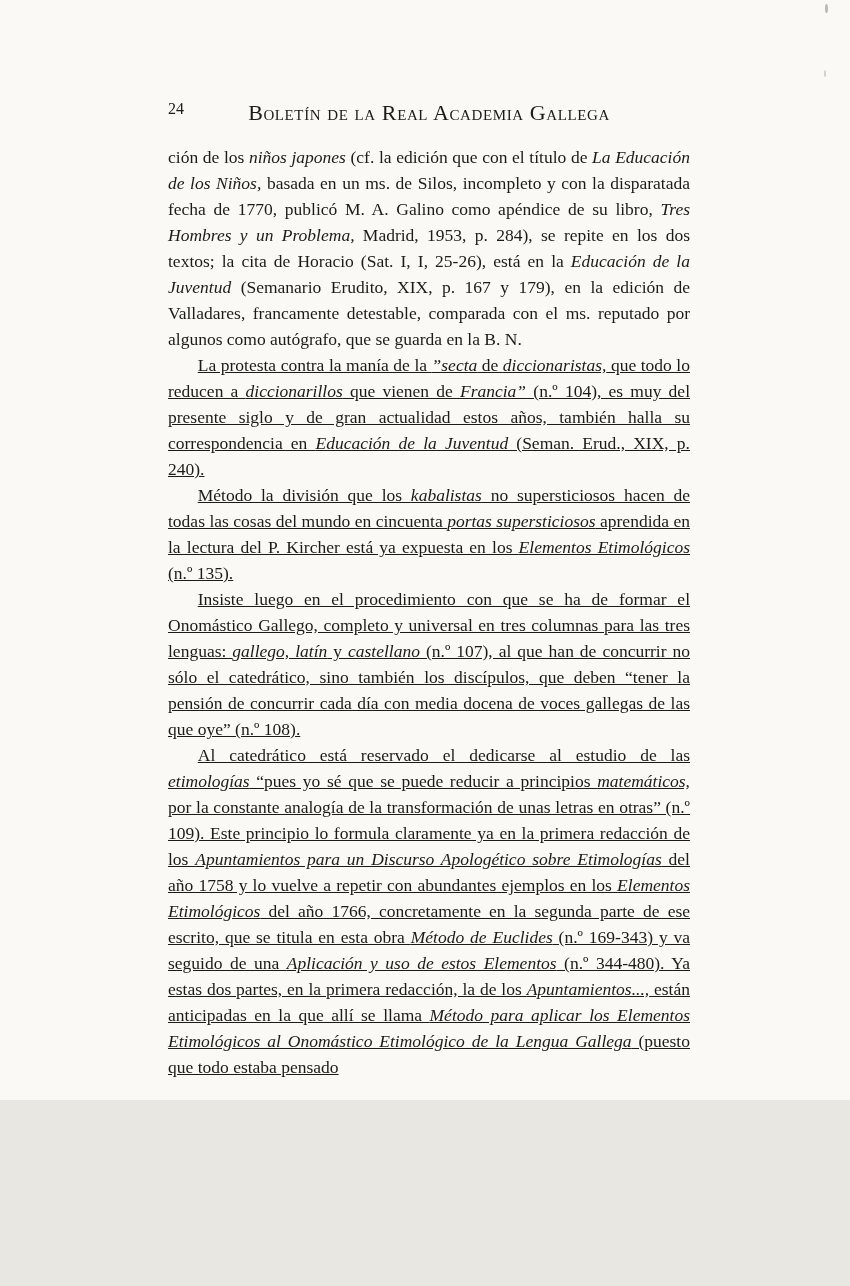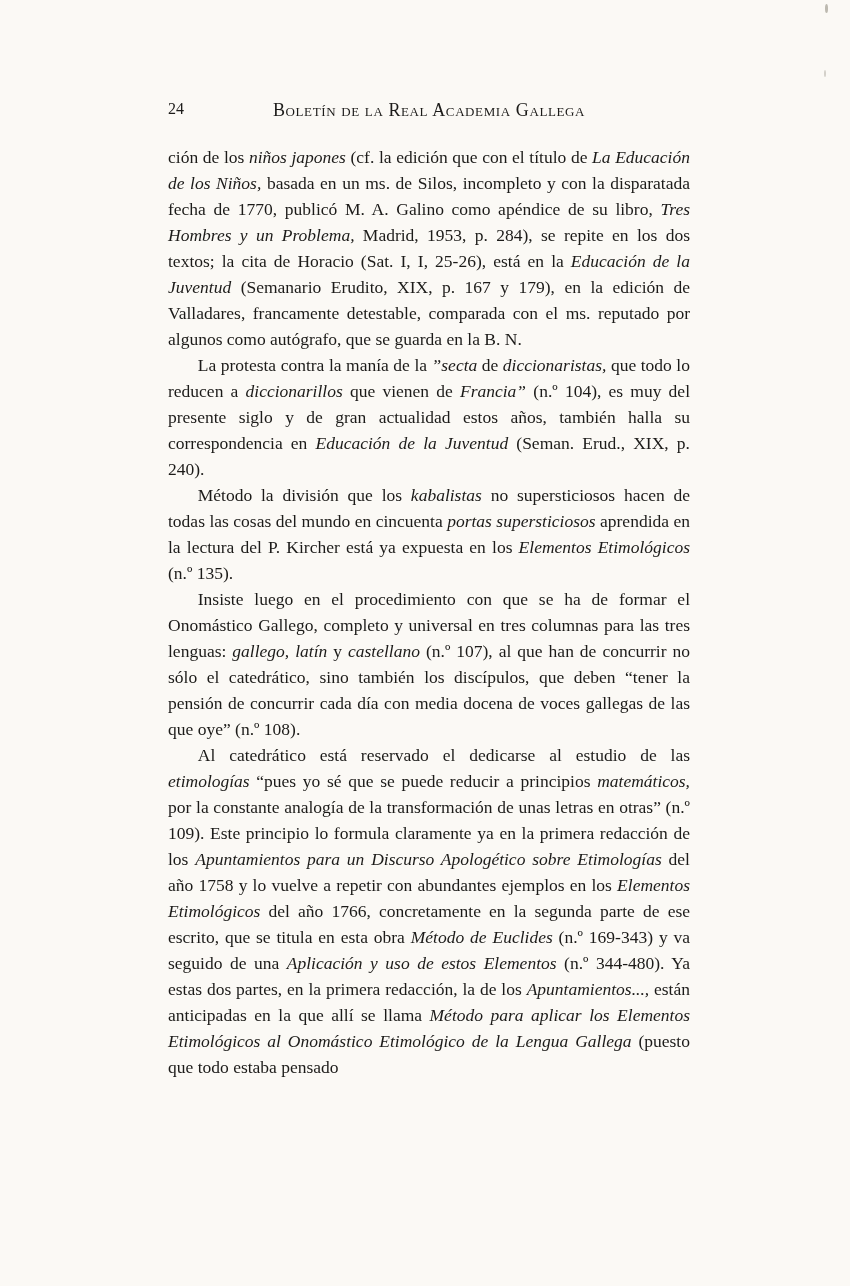--- a/index.html
+++ b/index.html
@@ -3,21 +3,21 @@
 <meta charset="utf-8">
 <style>
   html, body {
     margin: 0;
     padding: 0;
     background: #e9e7e2;
   }
   .page {
     position: relative;
     width: 850px;
-    height: 1286px;
+    height: 1100px;
     margin: 0 auto;
     background: #fbf9f5;
     overflow: hidden;
     font-family: "Liberation Serif", "DejaVu Serif", serif;
     color: #1c1b19;
   }
   
   .speck {
     position: absolute;
     background: #8a8577;
@@ -36,37 +36,38 @@
   .page-number {
     position: absolute;
     left: 0;
     top: 0;
     font-size: 16px;
   }
   .journal-title {
     display: block;
     text-align: center;
     font-variant: small-caps;
-    font-size: 18px;
+    font-size: 22px;
     letter-spacing: 0.6px;
   }
   .text-block {
     position: absolute;
     left: 168px;
     top: 144px;
     width: 522px;
     font-size: 17.5px;
     line-height: 26px;
     text-align: justify;
   }
   .para {
     margin: 0;
   }
   .para.indent {
     text-indent: 1.7em;
+    text-decoration: underline;
   }
   .it {
     font-style: italic;
   }
 </style>
 </head>
 <body>
 
 <div class="page">
   <span class="speck s1"></span>

